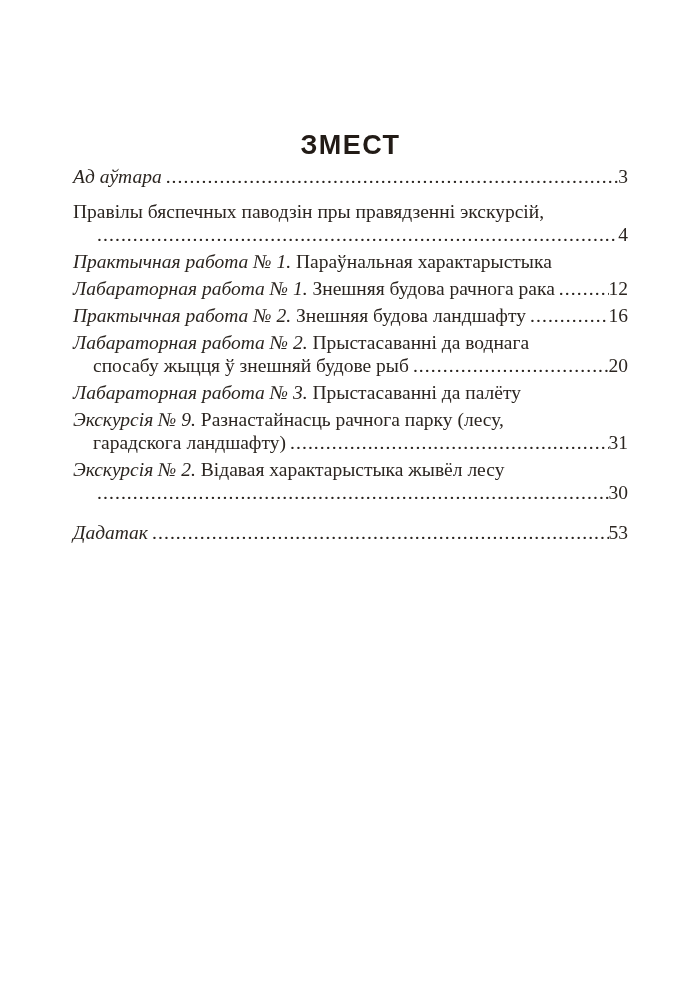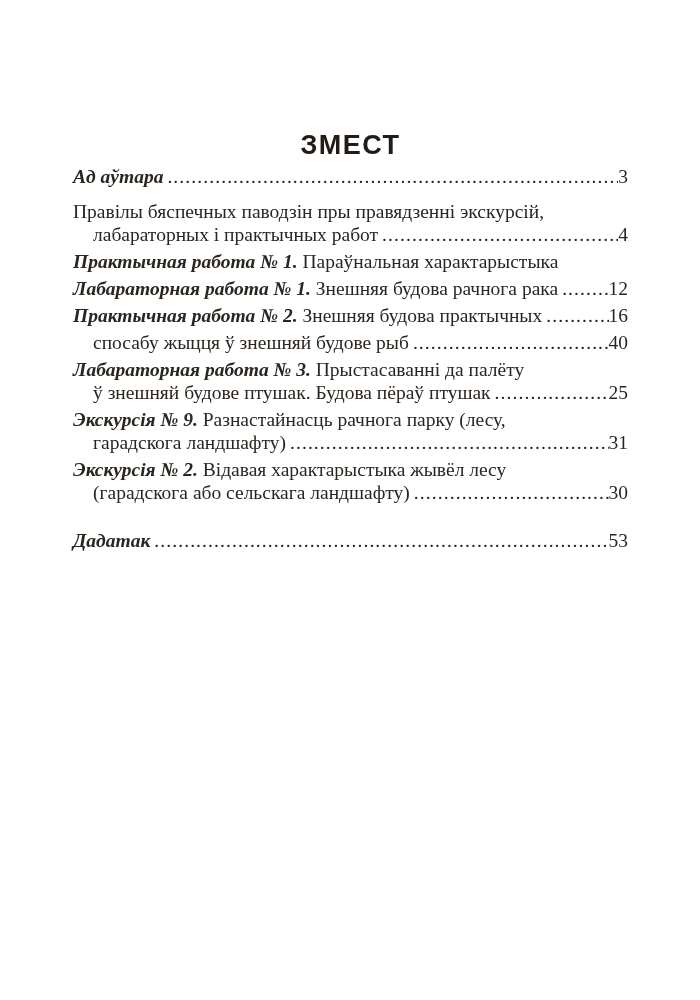--- a/index.html
+++ b/index.html
@@ -29,31 +29,31 @@
     text-align: center;
     color: #221b16;
     margin: 0;
   }
   .toc {
     margin-top: 4px;
     font-size: 19.5px;
   }
   .entry { margin-bottom: 4px; }
   .entry.gap-after { margin-bottom: 12px; }
-  .entry.gap-before { margin-top: 25px; }
+  .entry.gap-before { margin-top: 17px; }
   .line {
     line-height: 23px;
     white-space: nowrap;
   }
   .lead {
     display: flex;
     align-items: baseline;
   }
   .cont { padding-left: 20px; }
-  .it { font-style: italic; font-weight: bold; }
+  .it { font-style: italic; }
   .txt { white-space: pre-wrap; flex: 0 0 auto; }
   .leader {
     flex: 1 1 auto;
     min-width: 0;
     overflow: hidden;
     white-space: nowrap;
     margin-left: 4px;
   }
   .leader::after {
     content: "..................................................................................................................................................................";
@@ -76,21 +76,20 @@
         <span class="leader"></span>
         <span class="pg">3</span>
       </div>
     </div>
 
     <div class="entry">
       <div class="line">
         <span class="txt">Правілы бяспечных паводзін пры правядзенні экскурсій,</span>
       </div>
       <div class="line lead cont">
-        <span class="txt">лабараторных і практычных работ</span>
         <span class="leader"></span>
         <span class="pg">4</span>
       </div>
     </div>
 
     <div class="entry">
       <div class="line">
         <span class="txt"><span class="it">Практычная работа № 1. </span><span>Параўнальная характарыстыка</span></span>
       </div>
     </div>
@@ -98,62 +97,59 @@
     <div class="entry">
       <div class="line lead">
         <span class="txt"><span class="it">Лабараторная работа № 1. </span><span>Знешняя будова рачнога рака</span></span>
         <span class="leader"></span>
         <span class="pg">12</span>
       </div>
     </div>
 
     <div class="entry">
       <div class="line lead">
-        <span class="txt"><span class="it">Практычная работа № 2. </span><span>Знешняя будова практычных</span></span>
+        <span class="txt"><span class="it">Практычная работа № 2. </span><span>Знешняя будова ландшафту</span></span>
         <span class="leader"></span>
         <span class="pg">16</span>
       </div>
     </div>
 
     <div class="entry">
+      <div class="line">
+        <span class="txt"><span class="it">Лабараторная работа № 2. </span><span>Прыстасаванні да воднага</span></span>
+      </div>
       <div class="line lead cont">
         <span class="txt">спосабу жыцця ў знешняй будове рыб</span>
         <span class="leader"></span>
-        <span class="pg">40</span>
+        <span class="pg">20</span>
       </div>
     </div>
 
     <div class="entry">
       <div class="line">
         <span class="txt"><span class="it">Лабараторная работа № 3. </span><span>Прыстасаванні да палёту</span></span>
-      </div>
-      <div class="line lead cont">
-        <span class="txt">ў знешняй будове птушак. Будова пёраў птушак</span>
-        <span class="leader"></span>
-        <span class="pg">25</span>
       </div>
     </div>
 
     <div class="entry">
       <div class="line">
         <span class="txt"><span class="it">Экскурсія № 9. </span><span>Разнастайнасць рачнога парку (лесу,</span></span>
       </div>
       <div class="line lead cont">
         <span class="txt">гарадскога ландшафту)</span>
         <span class="leader"></span>
         <span class="pg">31</span>
       </div>
     </div>
 
     <div class="entry">
       <div class="line">
         <span class="txt"><span class="it">Экскурсія № 2. </span><span>Відавая характарыстыка жывёл лесу</span></span>
       </div>
       <div class="line lead cont">
-        <span class="txt">(гарадскога або сельскага ландшафту)</span>
         <span class="leader"></span>
         <span class="pg">30</span>
       </div>
     </div>
 
     <div class="entry gap-before">
       <div class="line lead">
         <span class="txt"><span class="it">Дадатак</span></span>
         <span class="leader"></span>
         <span class="pg">53</span>

